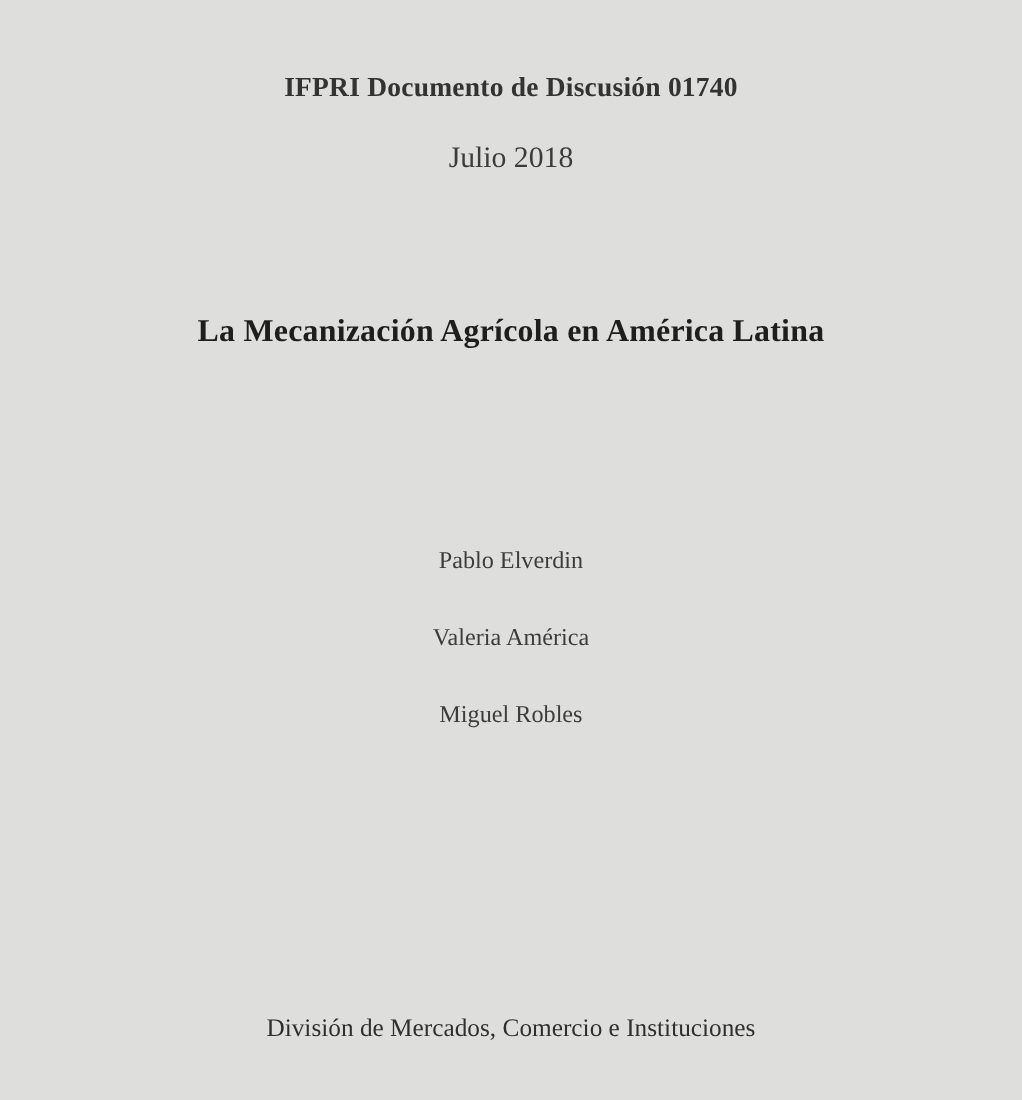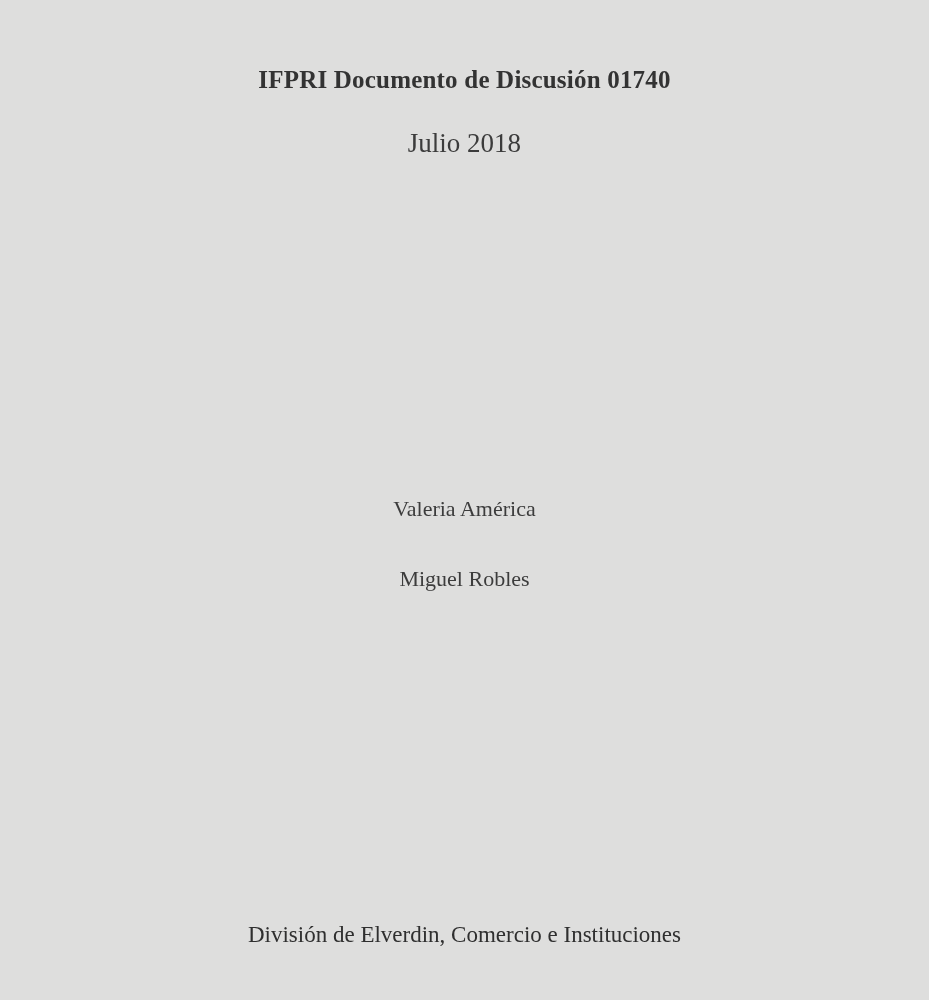--- a/index.html
+++ b/index.html
@@ -74,21 +74,23 @@
 </style>
 </head>
 <body>
 
 <div class="page">
 
   <div class="series-line center">IFPRI Documento de Discusión 01740</div>
 
   <div class="date-line center">Julio 2018</div>
 
+  <div class="title center">La Mecanización Agrícola en América Latina</div>
 
   <div class="authors center">
+    <div class="author">Pablo Elverdin</div>
     <div class="author">Valeria América</div>
     <div class="author">Miguel Robles</div>
   </div>
 
-  <div class="division center">División de Elverdin, Comercio e Instituciones</div>
+  <div class="division center">División de Mercados, Comercio e Instituciones</div>
 
 </div>
 
 </body></html>

